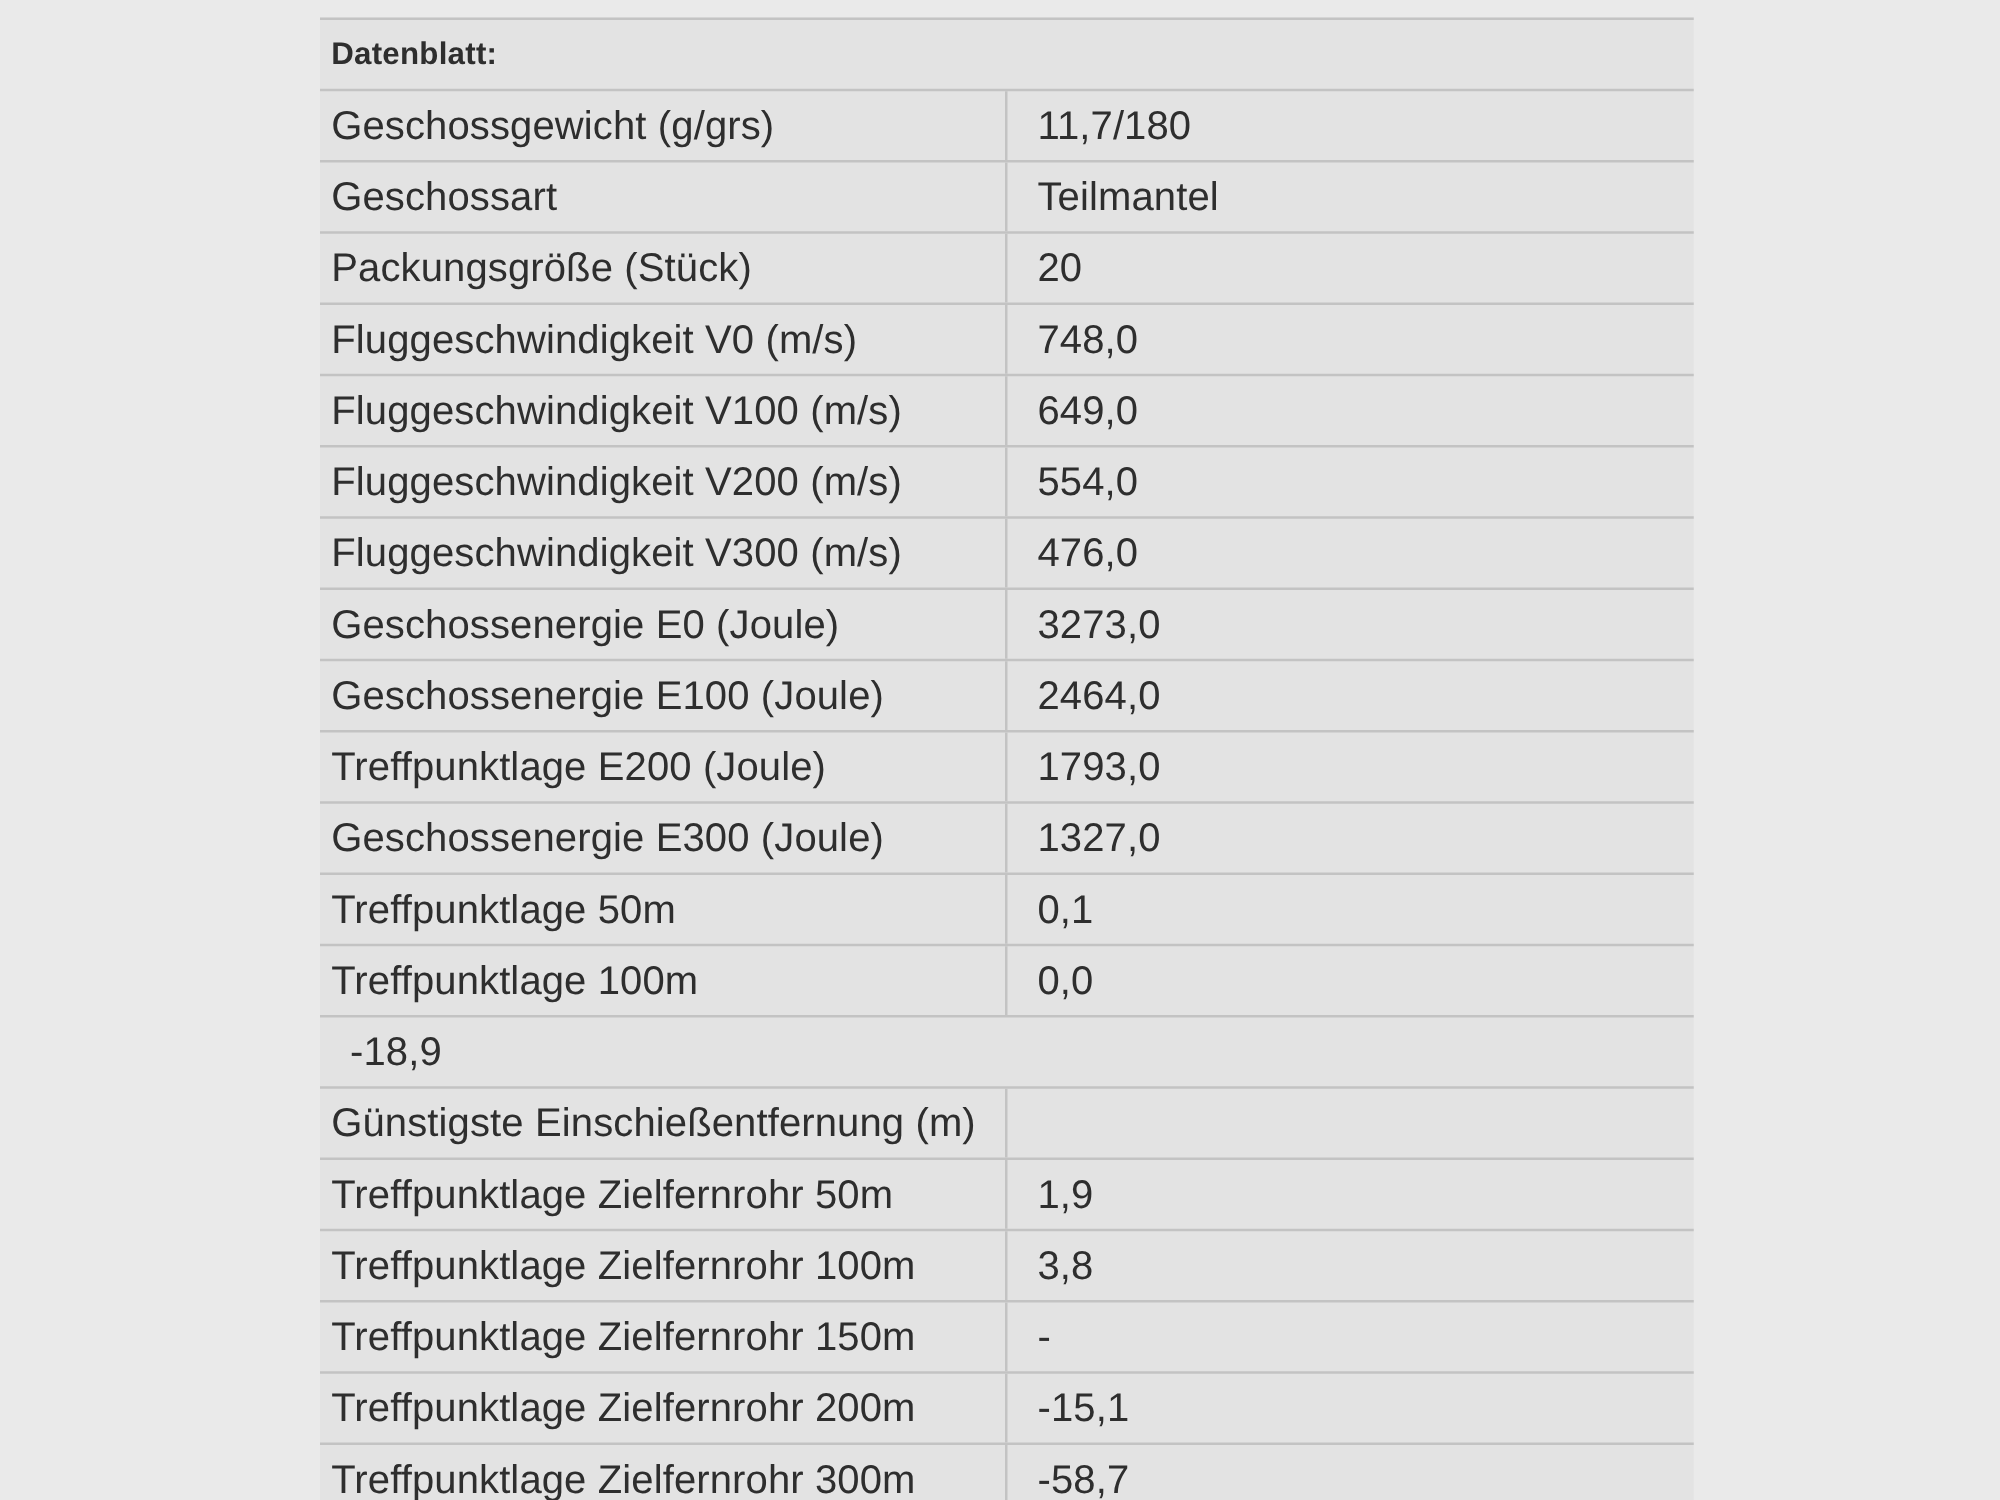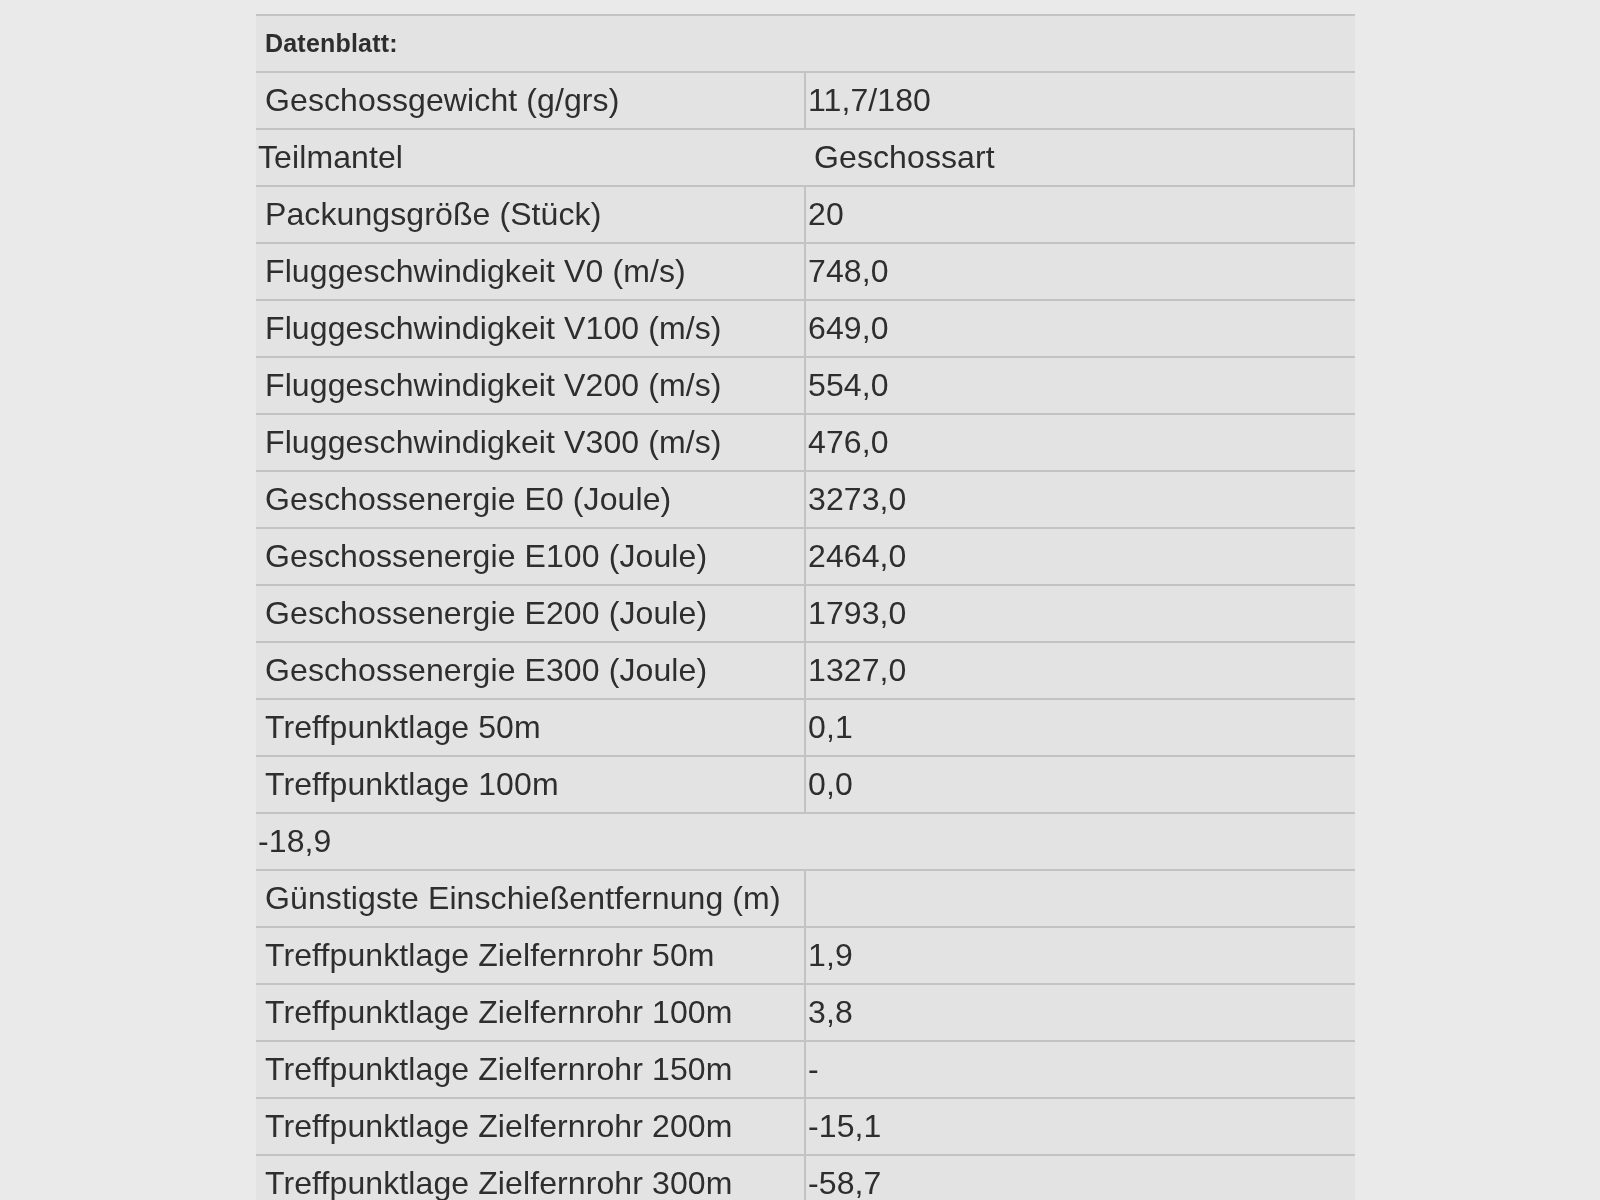--- a/index.html
+++ b/index.html
@@ -43,36 +43,36 @@
     white-space: nowrap;
     overflow: hidden;
   }
   .cell.label {
     width: 550px;
     padding-left: 9px;
     border-right: 2px solid #c3c3c3;
   }
   .cell.value {
     flex: 1;
-    padding-left: 2px;
+    padding-left: 24px;
   }
 </style>
 </head>
 <body style="background: rgb(234, 234, 234);">
 
 <section class="datasheet" style="background: rgb(227, 227, 227); color: rgb(46, 46, 46);">
   <div class="sheet-header">Datenblatt:</div>
   <div id="datasheet-rows">
       <div class="row">
         <div class="cell label">Geschossgewicht (g/grs)</div>
         <div class="cell value">11,7/180</div>
       </div>
       <div class="row">
+        <div class="cell label">Geschossart</div>
         <div class="cell value">Teilmantel</div>
-        <div class="cell label">Geschossart</div>
       </div>
       <div class="row">
         <div class="cell label">Packungsgröße (Stück)</div>
         <div class="cell value">20</div>
       </div>
       <div class="row">
         <div class="cell label">Fluggeschwindigkeit V0 (m/s)</div>
         <div class="cell value">748,0</div>
       </div>
       <div class="row">
@@ -89,21 +89,21 @@
       </div>
       <div class="row">
         <div class="cell label">Geschossenergie E0 (Joule)</div>
         <div class="cell value">3273,0</div>
       </div>
       <div class="row">
         <div class="cell label">Geschossenergie E100 (Joule)</div>
         <div class="cell value">2464,0</div>
       </div>
       <div class="row">
-        <div class="cell label">Geschossenergie E200 (Joule)</div>
+        <div class="cell label">Treffpunktlage E200 (Joule)</div>
         <div class="cell value">1793,0</div>
       </div>
       <div class="row">
         <div class="cell label">Geschossenergie E300 (Joule)</div>
         <div class="cell value">1327,0</div>
       </div>
       <div class="row">
         <div class="cell label">Treffpunktlage 50m</div>
         <div class="cell value">0,1</div>
       </div>

